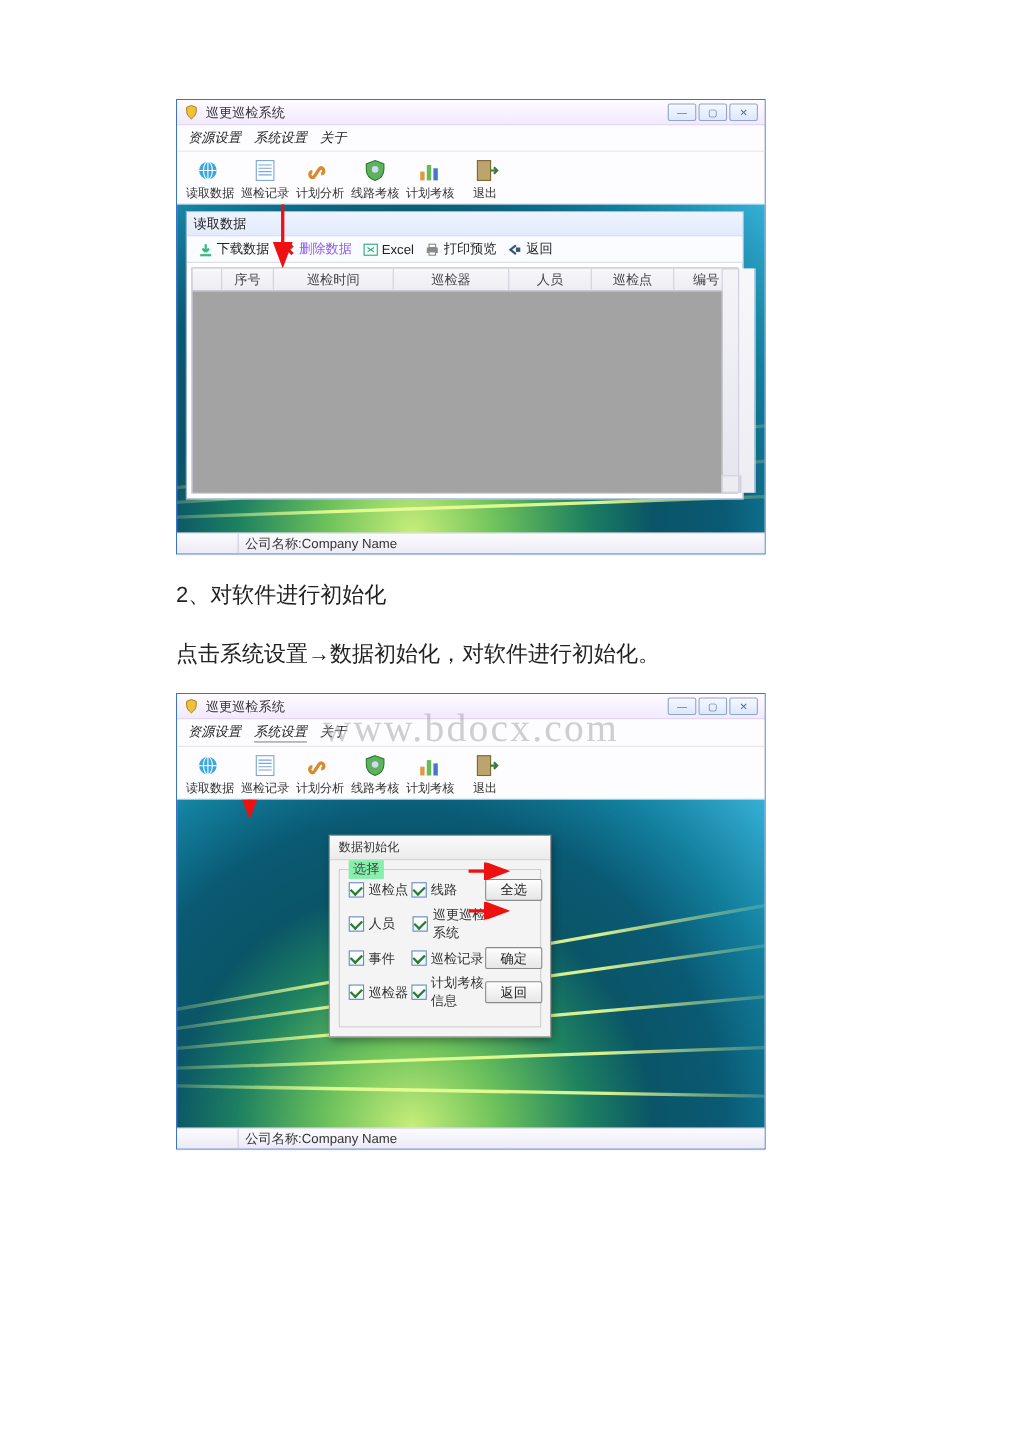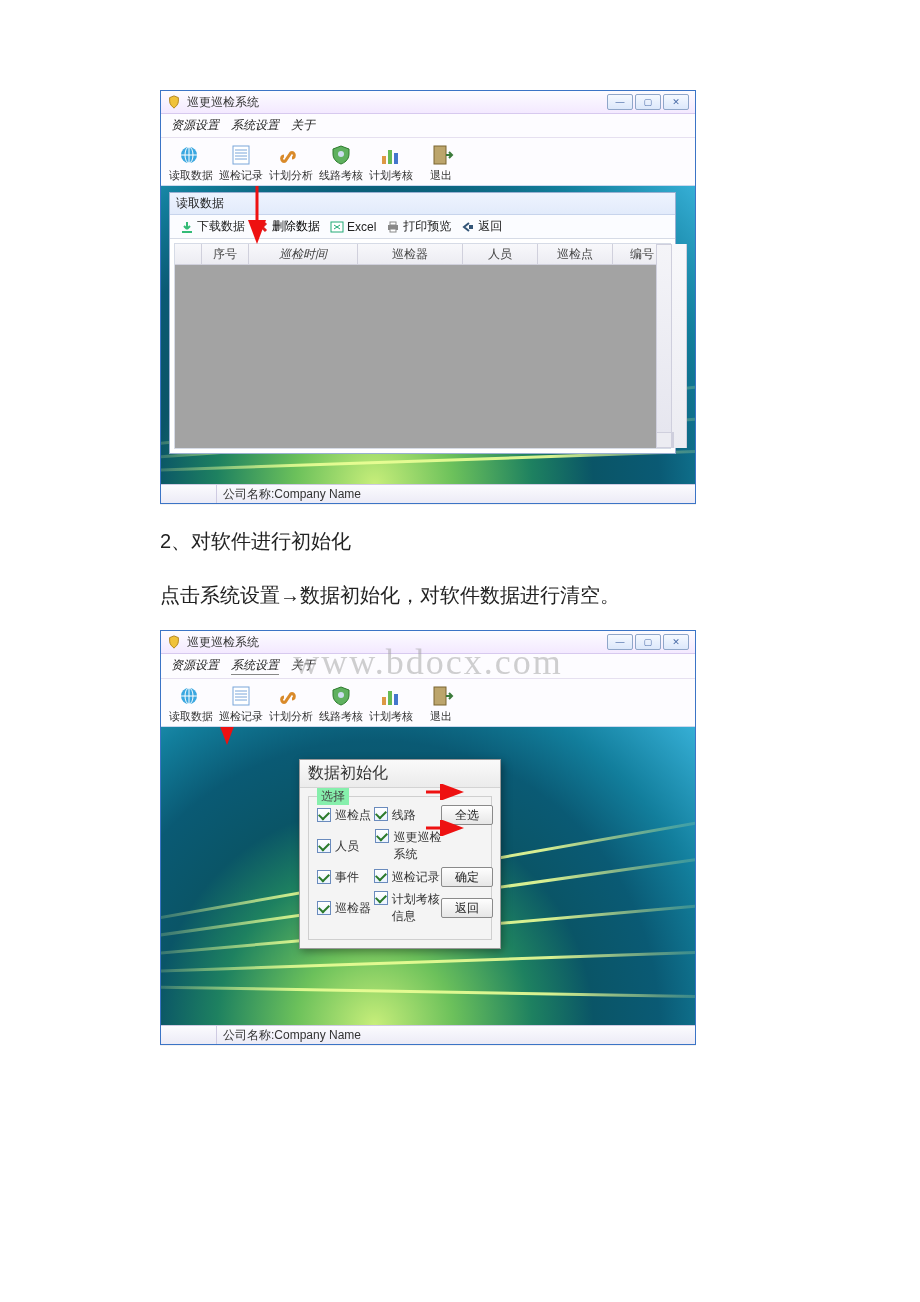--- a/index.html
+++ b/index.html
@@ -197,41 +197,41 @@
     position: absolute;
     left: 138px; top: 32px;
     width: 200px;
     background: #f4f4f4;
     border: 1px solid #9a9a9a;
     box-shadow: 2px 3px 8px rgba(0,0,0,.35);
   }
   .dialog-title {
     background: linear-gradient(#fafafa,#ebebeb);
     border-bottom: 1px solid #d3d3d3;
-    font-size: 16px;
+    font-size: 11px;
     padding: 3px 8px;
     color: #333;
   }
   .groupbox {
     margin: 8px;
     border: 1px solid #cfcfcf;
     padding: 8px 8px 10px 8px;
     position: relative;
   }
   .groupbox-label {
     position: absolute;
     top: -9px; left: 8px;
     background: #86efac;
     padding: 0 4px;
     font-size: 12px;
     color: #444;
   }
   .dlg-row { display: flex; align-items: center; margin-bottom: 4px; }
   .dlg-col1 { width: 64px; display:flex; align-items:center; }
-  .dlg-col2 { width: 76px; display:flex; align-items:flex-start; }
+  .dlg-col2 { width: 76px; display:flex; align-items:center; }
   .dlg-col3 { width: 42px; display:flex; align-items:center; justify-content:flex-start; }
   .chk {
     width: 12px; height: 12px;
     border: 1px solid #6a8bbd;
     background: linear-gradient(#fff,#eaf3ff);
     margin-right: 4px;
     position: relative;
     flex-shrink: 0;
   }
   .chk::after {
@@ -376,21 +376,21 @@
                 </svg>
               </span>
             <span>下载数据</span>
           </div>
           <div class="ptool">
             <span class="mini">
                 <svg viewBox="0 0 14 14">
                   <path d="M3 3l8 8M11 3l-8 8" stroke="#d22" stroke-width="3"></path>
                 </svg>
               </span>
-            <span style="color:#000000">删除数据</span>
+            <span style="color:#8b5cf6">删除数据</span>
           </div>
           <div class="ptool">
             <span class="mini">
                 <svg viewBox="0 0 14 14">
                   <rect x="1" y="2" width="12" height="10" fill="#fff" stroke="#2a7"></rect>
                   <path d="M4 5l6 4M10 5l-6 4" stroke="#2a7"></path>
                 </svg>
               </span>
             <span>Excel</span>
           </div>
@@ -411,21 +411,21 @@
                   <rect x="8" y="5" width="4" height="4" fill="#357"></rect>
                 </svg>
               </span>
             <span>返回</span>
           </div>
         </div>
         <div class="grid-area">
           <div class="grid-header">
             <div class="gh" style="width:14px;"></div>
             <div class="gh" style="width:34px;">序号</div>
-            <div class="gh" style="width:96px;font-style:italic;">巡检时间</div>
+            <div class="gh" style="width:96px;">巡检时间</div>
             <div class="gh" style="width:92px;">巡检器</div>
             <div class="gh" style="width:62px;">人员</div>
             <div class="gh" style="width:62px;">巡检点</div>
             <div class="gh" style="width:46px;">编号</div>
           </div>
           <div class="grid-body">
             <div class="blank-left"></div>
             <div class="grid-scroll-y"></div>
             <div class="grid-scroll-x"></div>
             <div class="grid-corner"></div>
@@ -445,21 +445,21 @@
         </svg>
       </div>
     </div>
     <div class="statusbar">
       <div class="cell1"></div>
       <div class="cell2">公司名称:Company Name</div>
     </div>
   </div>
 
   <div class="doc-text h">2、对软件进行初始化</div>
-  <div class="doc-text">点击系统设置→数据初始化，对软件数据进行清空。</div>
+  <div class="doc-text">点击系统设置→数据初始化，对软件进行初始化。</div>
 
   <div class="screenshot" style="margin-top:6px;">
     <div class="watermark">www.bdocx.com</div>
     <div class="titlebar">
       <span class="app-icon">
         <svg viewBox="0 0 16 16">
             <path d="M8 1l5 2v4c0 4-3 6-5 8-2-2-5-4-5-8V3l5-2z" fill="#f0c23a" stroke="#a97b12"></path>
           </svg>
       </span>
       <span>巡更巡检系统</span>

